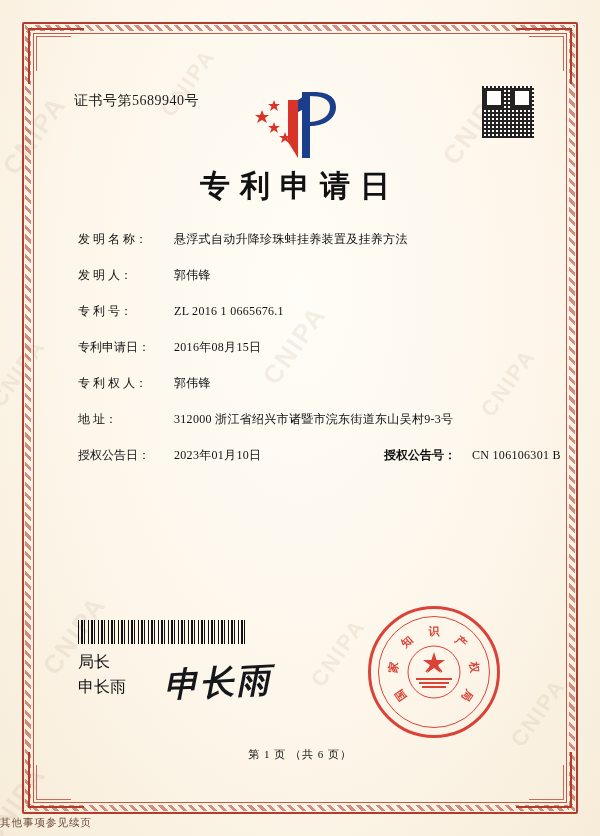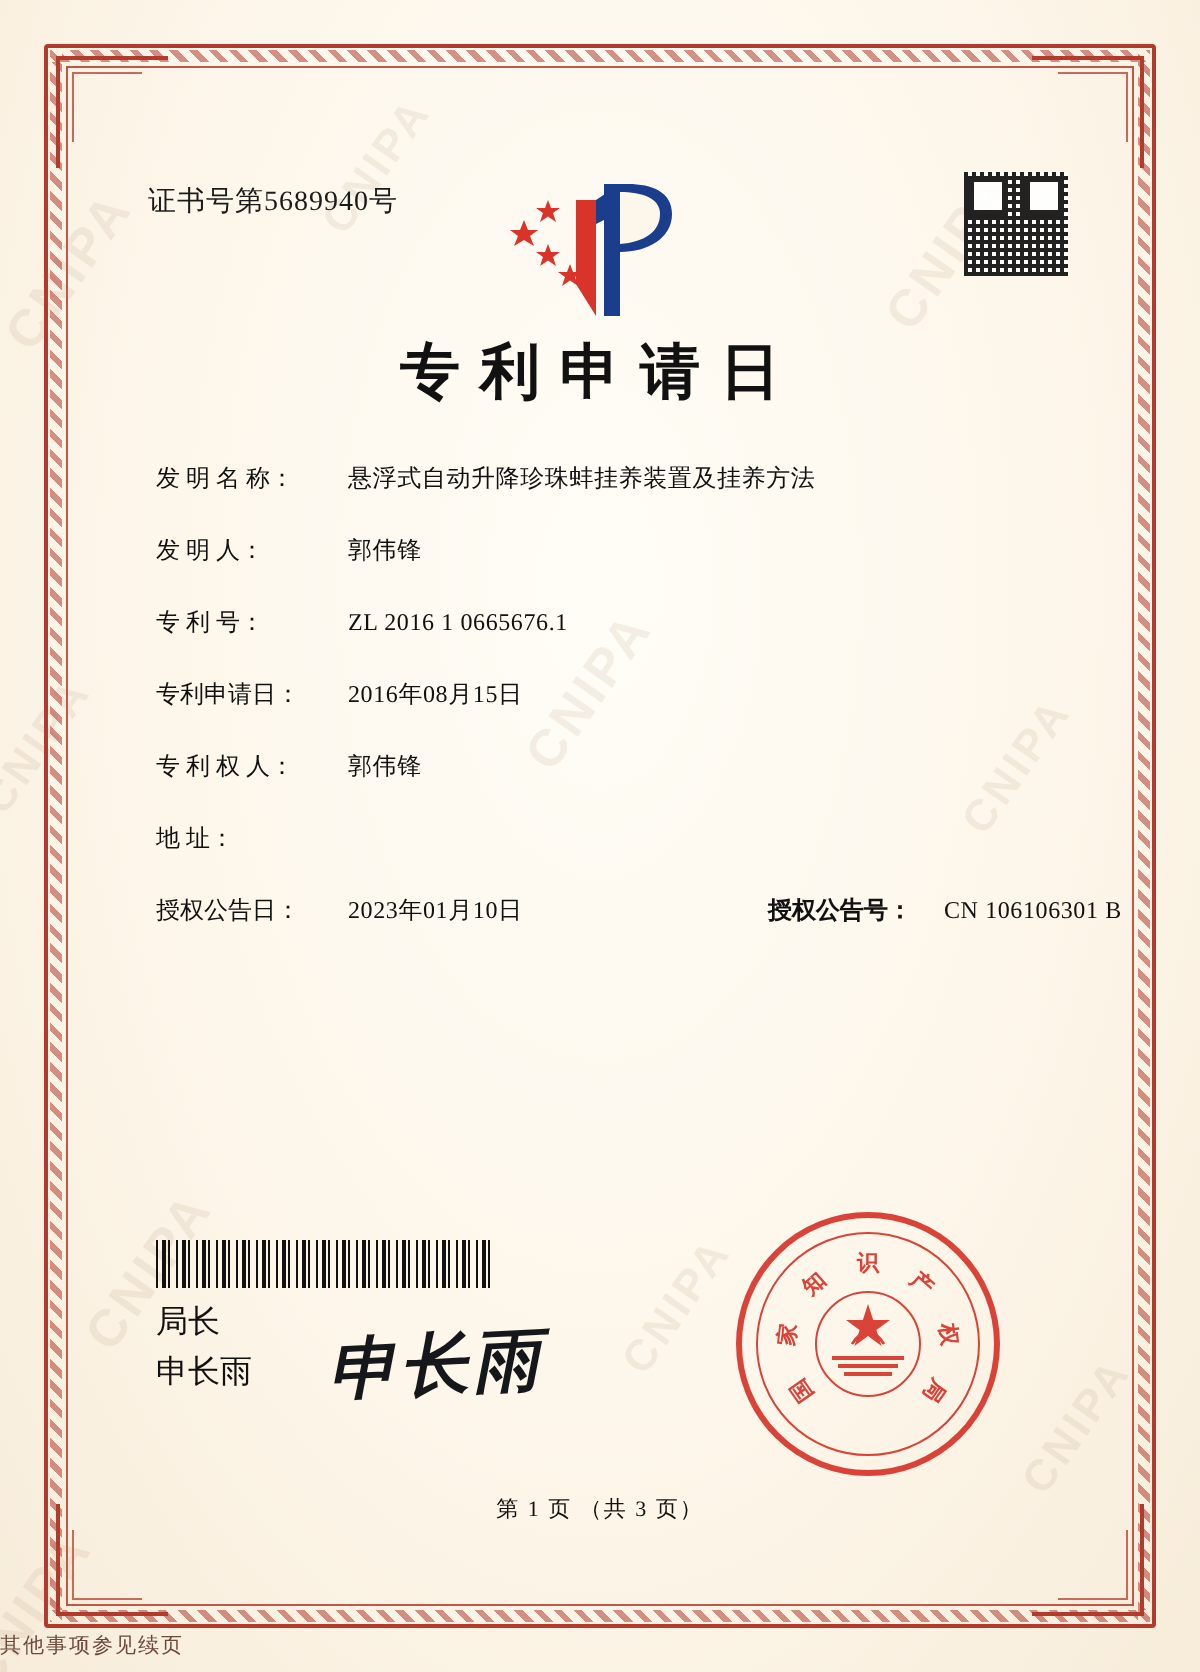--- a/index.html
+++ b/index.html
@@ -362,20 +362,21 @@
       <div class="field">
         <div class="lbl">专利申请日：</div>
         <div class="val">2016年08月15日</div>
       </div>
       <div class="field">
         <div class="lbl">专 利 权 人：</div>
         <div class="val">郭伟锋</div>
       </div>
       <div class="field">
         <div class="lbl">地        址：</div>
+        <div class="val">312000 浙江省绍兴市诸暨市浣东街道东山吴村9-3号</div>
       </div>
       <div class="field two">
         <div class="lbl">授权公告日：</div>
         <div class="val">2023年01月10日</div>
         <div class="lbl2">授权公告号：</div>
         <div class="val">CN 106106301 B</div>
       </div>
     </div>
 
     <div class="paras">
@@ -404,17 +405,17 @@
       <div class="inner-emblem">
         <svg viewBox="0 0 56 56" width="56" height="56">
           <circle cx="28" cy="28" r="26" fill="none" stroke="#d8342a" stroke-width="1"></circle>
           <polygon points="28,8 30.6,16 39,16 32.2,21 34.8,29 28,24 21.2,29 23.8,21 17,16 25.4,16" fill="#d8342a"></polygon>
           <path d="M10 34 h36 v2 H10 z M13 38 h30 v2 H13 z M16 42 h24 v2 H16 z" fill="#d8342a"></path>
           <path d="M20 28 q8 -12 16 0" fill="none" stroke="#d8342a" stroke-width="1.4"></path>
         </svg>
       </div>
     </div>
 
-    <div class="page-footer">第 1 页 （共 3 页）</div>
+    <div class="page-footer">第 1 页 （共 6 页）</div>
   </div>
 
   <div class="doc-footnote">其他事项参见续页</div>
 </div>
 
 </body></html>

